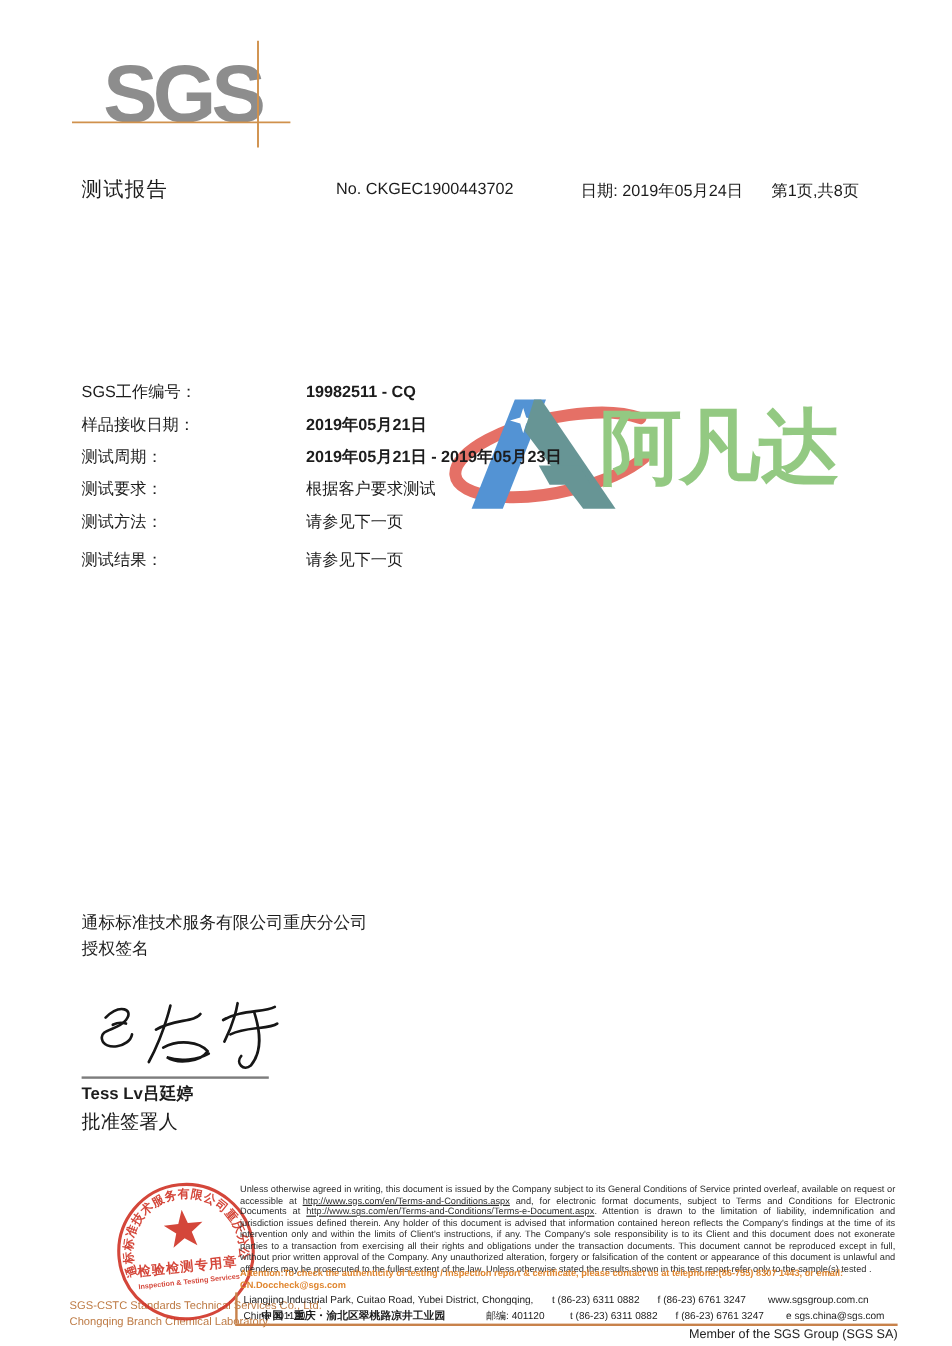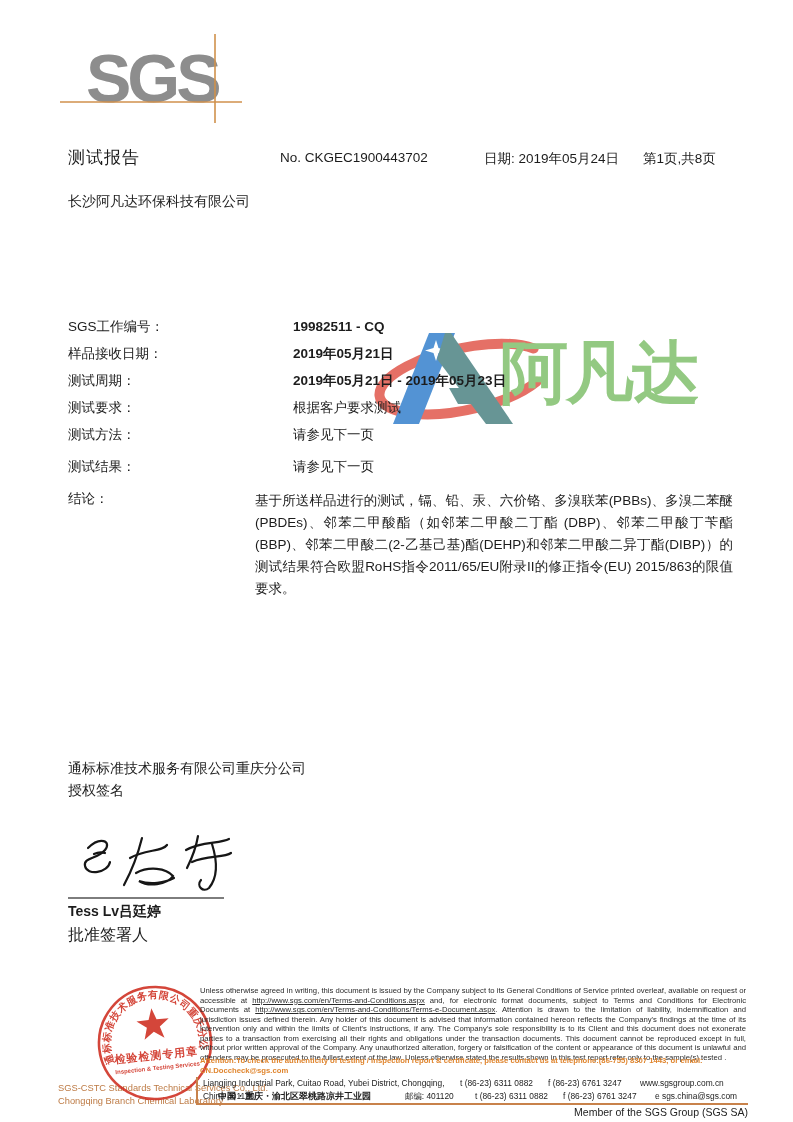--- a/index.html
+++ b/index.html
@@ -20,21 +20,21 @@
   .report-no { font-size: 13.5px; }
   .date-line { font-size: 13.5px; }
   .page-info { font-size: 13.5px; }
 
   .applicant { font-size: 14px; line-height: 27px; }
 
   .intro { font-size: 13.5px; }
 
   
   .info-table { width: 665px; font-size: 13.5px; }
-  .info-row { display: flex; margin-bottom: 9px; line-height: 18px; gap: 38px; }
+  .info-row { display: flex; margin-bottom: 9px; line-height: 18px; }
   .info-row .lbl { width: 187px; flex: 0 0 187px; }
   .info-row .val { flex: 1; }
   .val-bold { font-weight: bold; }
   .gap-lg { margin-top: 14px; }
   .conclusion-row { display: flex; margin-top: 14px; }
   .conclusion-row .lbl { width: 187px; flex: 0 0 187px; font-size: 13.5px; }
   .conclusion-row .txt { width: 482px; font-size: 13.5px; line-height: 22px; text-align: justify; }
 
   
   .watermark { z-index: 0; opacity: 0.95; }
@@ -92,21 +92,20 @@
       <line x1="2" y1="74" x2="184" y2="74" stroke="#d0914c" stroke-width="1.6"></line>
       <line x1="157" y1="6" x2="157" y2="95" stroke="#d0914c" stroke-width="1.6"></line>
     </svg>
 
     <div class="abs title" style="left:68px; top:146px;">测试报告</div>
     <div class="abs report-no" style="left:280px; top:150px;">No. CKGEC1900443702</div>
     <div class="abs date-line" style="left:484px; top:150px;">日期: 2019年05月24日</div>
     <div class="abs page-info" style="left:643px; top:150px;">第1页,共8页</div>
 
     <div class="abs applicant" style="left:68px; top:188px;">
-      <div>长沙阿凡达环保科技有限公司</div>
     </div>
 
 
     <div class="abs info-table" style="left:68px; top:318px;">
       <div class="info-row">
         <span class="lbl">SGS工作编号：</span>
         <span class="val val-bold">19982511 - CQ</span>
       </div>
       <div class="info-row">
         <span class="lbl">样品接收日期：</span>
@@ -120,24 +119,20 @@
         <span class="lbl">测试要求：</span>
         <span class="val">根据客户要求测试</span>
       </div>
       <div class="info-row">
         <span class="lbl">测试方法：</span>
         <span class="val">请参见下一页</span>
       </div>
       <div class="info-row gap-lg">
         <span class="lbl">测试结果：</span>
         <span class="val">请参见下一页</span>
-      </div>
-      <div class="conclusion-row">
-        <span class="lbl">结论：</span>
-        <span class="txt">基于所送样品进行的测试，镉、铅、汞、六价铬、多溴联苯(PBBs)、多溴二苯醚(PBDEs)、邻苯二甲酸酯（如邻苯二甲酸二丁酯 (DBP)、邻苯二甲酸丁苄酯(BBP)、邻苯二甲酸二(2-乙基己基)酯(DEHP)和邻苯二甲酸二异丁酯(DIBP)）的测试结果符合欧盟RoHS指令2011/65/EU附录II的修正指令(EU) 2015/863的限值要求。</span>
       </div>
     </div>
 
     <div class="abs sig-company" style="left:68px; top:757px;">
       <div>通标标准技术服务有限公司重庆分公司</div>
       <div>授权签名</div>
     </div>
 
     <svg class="abs" style="left:70px; top:828px;" width="170" height="68" viewBox="0 0 170 68">
       <g fill="none" stroke="#161616" stroke-width="2.2" stroke-linecap="round">

